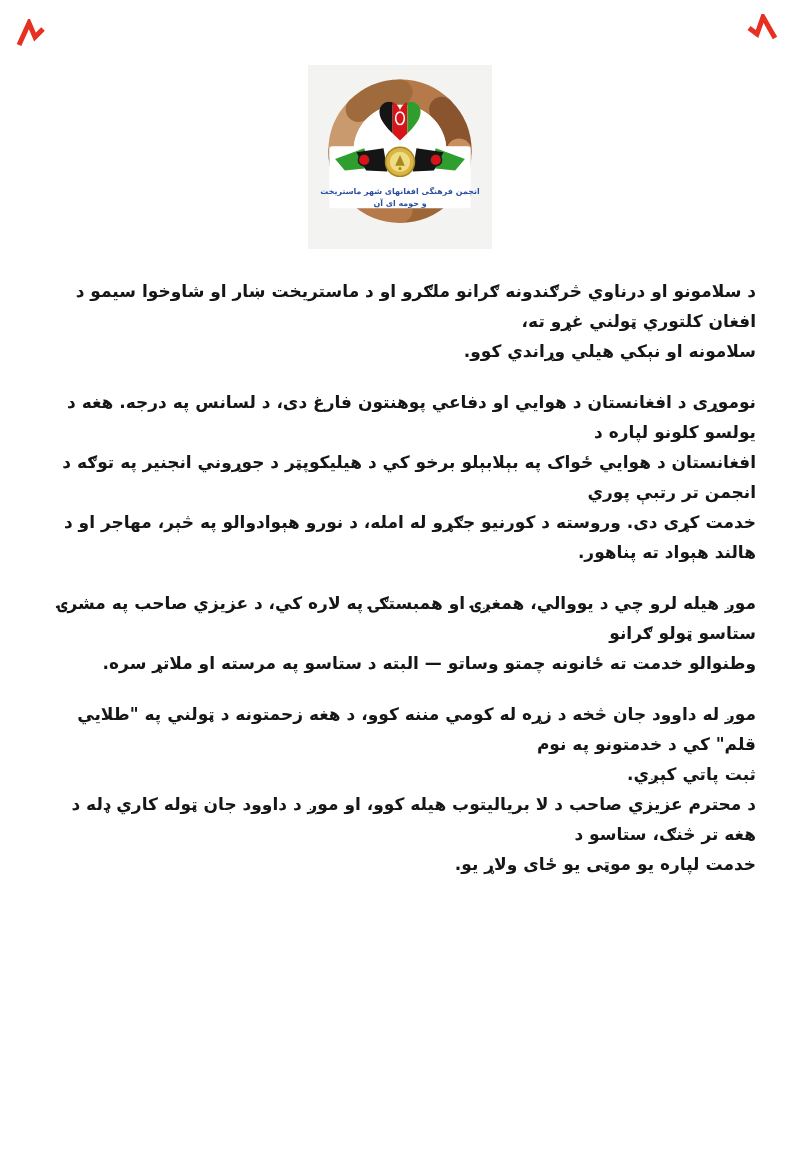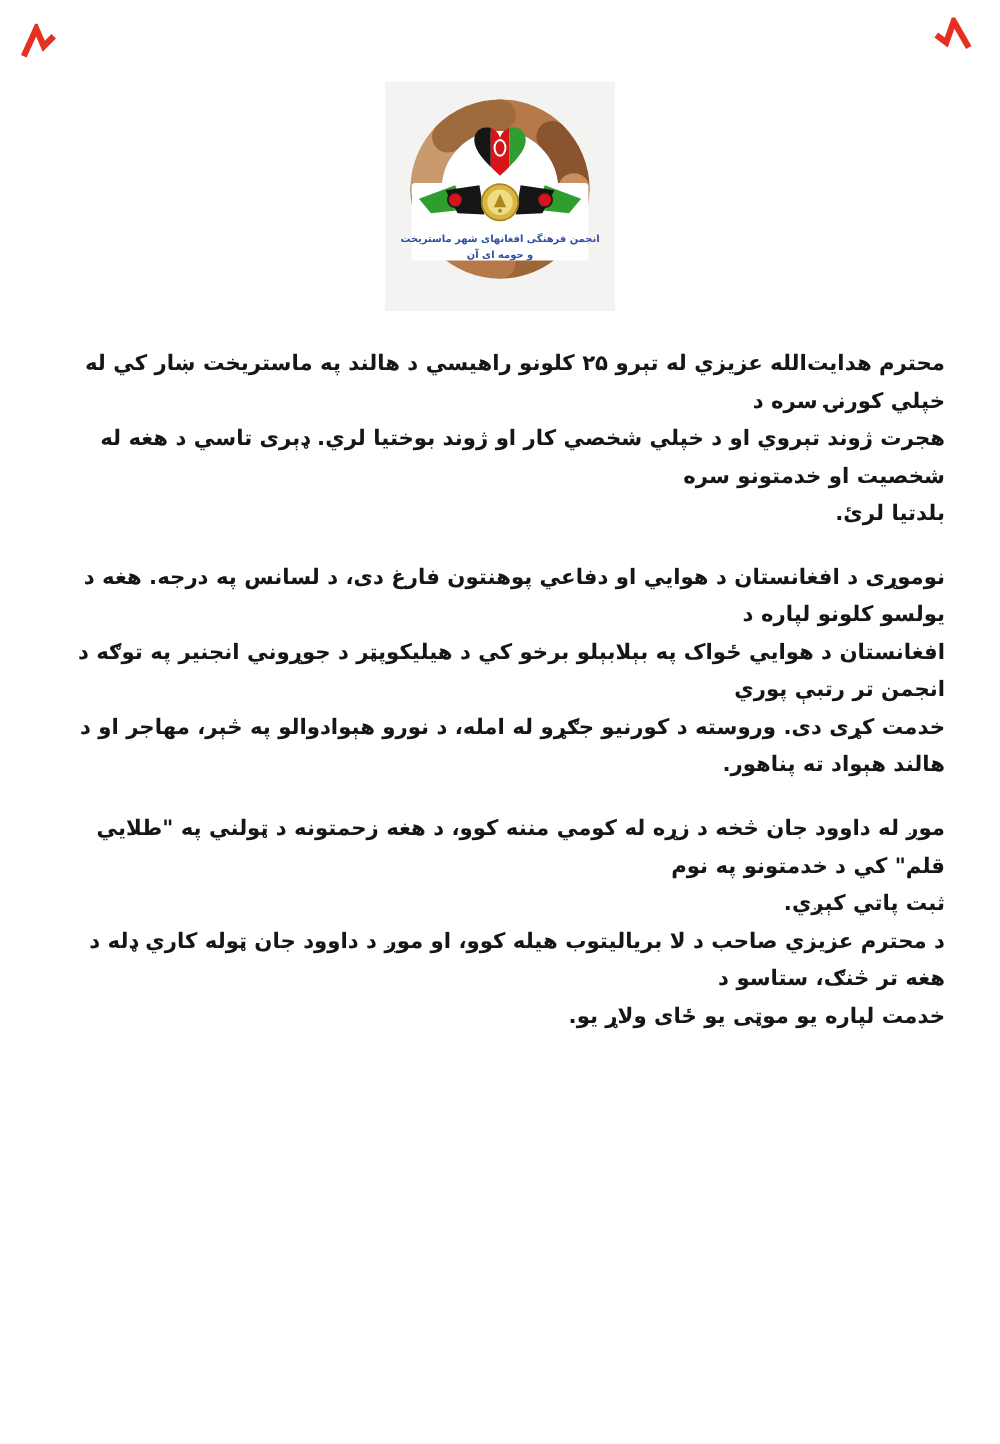--- a/index.html
+++ b/index.html
@@ -100,26 +100,27 @@
         <path d="M95 93 L90 104 L100 104 Z" fill="#a8871f"></path>
         <circle cx="95" cy="107" r="1.6" fill="#a8871f"></circle>
       </g>
 
       <text x="95" y="133" text-anchor="middle" font-size="8.2" font-weight="bold" fill="#2d4fa2">انجمن فرهنگی افغانهای شهر ماستریخت</text>
       <text x="95" y="146" text-anchor="middle" font-size="8.2" font-weight="bold" fill="#2d4fa2">و حومه ای آن</text>
     </svg>
   </div>
 
   <div class="letter" dir="rtl">
-    <p>محترم هدایت‌الله عزیزي له تېرو ۲۵ کلونو راهیسي د هالند په ماستریخت ښار کي له خپلي کورنۍ سره د
-هجرت ژوند تېروي او د خپلي شخصي کار او ژوند بوختیا لري. ډېری تاسي د هغه له شخصیت او خدمتونو سره
-بلدتیا لرئ.</p>
+    <p>د سلامونو او درناوي څرګندونه ګرانو ملګرو او د ماستریخت ښار او شاوخوا سیمو د افغان کلتوري ټولني غړو ته،
+سلامونه او نېکي هیلي وړاندي کوو.</p>
     <p>نوموړی د افغانستان د هوايي او دفاعي پوهنتون فارغ دی، د لسانس په درجه. هغه د یولسو کلونو لپاره د
 افغانستان د هوايي ځواک په بېلابېلو برخو کي د هیلیکوپټر د جوړوني انجنیر په توګه د انجمن تر رتبې پوري
 خدمت کړی دی. وروسته د کورنیو جګړو له امله، د نورو هېوادوالو په څېر، مهاجر او د هالند هېواد ته پناهور.</p>
+    <p>موږ هیله لرو چي د یووالي، همغږۍ او همبستګۍ په لاره کي، د عزیزي صاحب په مشرۍ ستاسو ټولو ګرانو
+وطنوالو خدمت ته ځانونه چمتو وساتو — البته د ستاسو په مرسته او ملاتړ سره.</p>
     <p>موږ له داوود جان څخه د زړه له کومي مننه کوو، د هغه زحمتونه د ټولني په "طلایي قلم" کي د خدمتونو په نوم
 ثبت پاتي کېږي.
 د محترم عزیزي صاحب د لا بریالیتوب هیله کوو، او موږ د داوود جان ټوله کاري ډله د هغه تر څنګ، ستاسو د
 خدمت لپاره یو موټی یو ځای ولاړ یو.</p>
 
   </div>
 
 </div>
 
 </body></html>

